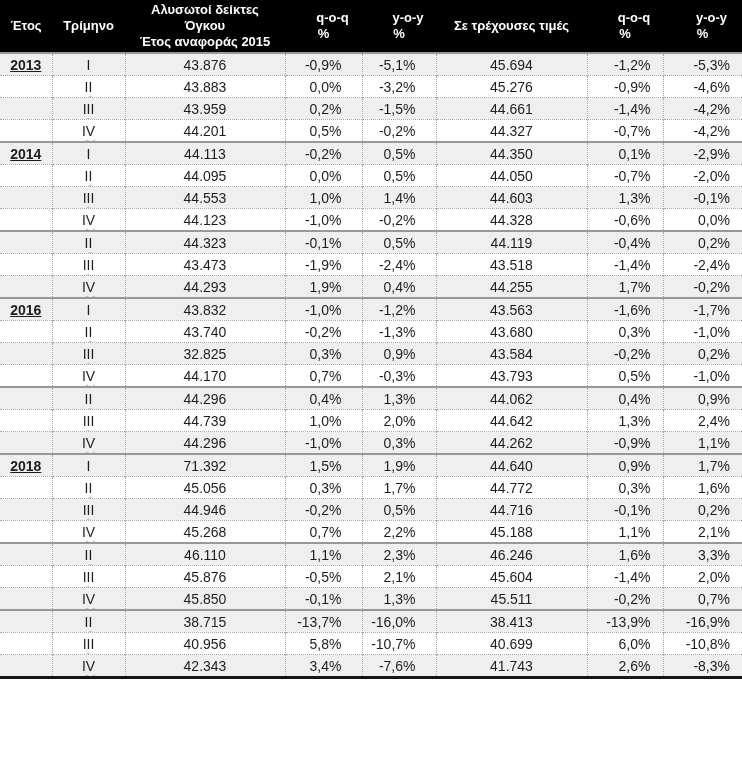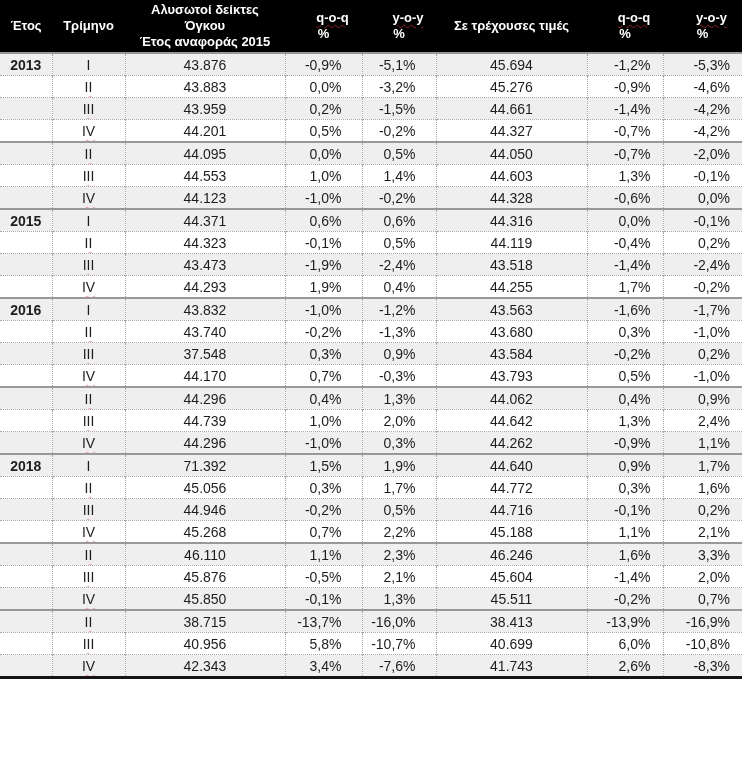--- a/index.html
+++ b/index.html
@@ -39,33 +39,32 @@
     height: 21px;
     padding: 0;
     font-size: 14px;
     color: #1d1d1d;
     text-align: center;
     vertical-align: middle;
     overflow: hidden;
     white-space: nowrap;
   }
   td + td { border-left: 1px dotted #a8a8a8; }
-  td.year-cell { font-weight: bold; }
+  td.year-cell { font-weight: bold; text-decoration: underline; }
   td.pct-mid { text-align: right; padding-right: 20px; }
   td.pct-right { text-align: right; padding-right: 12px; }
   
   .squiggle-body {
     text-decoration: underline;
     text-decoration-style: wavy;
     text-decoration-color: #e59a98;
     text-decoration-thickness: 1px;
     text-underline-offset: 3px;
   }
   .squiggle-head {
-    text-decoration: underline;
     text-decoration-style: wavy;
     text-decoration-color: #8b2020;
     text-decoration-thickness: 1px;
     text-underline-offset: 2px;
     margin-left: 18px;
   }
 </style>
 </head>
 <body>
 
@@ -152,20 +151,30 @@
         <td><span>44.201</span></td>
         <td class="pct-mid"><span>0,5%</span></td>
         <td class="pct-mid"><span>-0,2%</span></td>
         <td><span>44.327</span></td>
         <td class="pct-right"><span>-0,7%</span></td>
         <td class="pct-right"><span>-4,2%</span></td>
       </tr>
     </tbody>
     <tbody class="year-group">
       <tr>
+        <td class="year-cell"><span>2014</span></td>
+        <td><span class="squiggle-body">I</span></td>
+        <td><span>44.113</span></td>
+        <td class="pct-mid"><span>-0,2%</span></td>
+        <td class="pct-mid"><span>0,5%</span></td>
+        <td><span>44.350</span></td>
+        <td class="pct-right"><span>0,1%</span></td>
+        <td class="pct-right"><span>-2,9%</span></td>
+      </tr>
+      <tr>
         <td class="year-cell"></td>
         <td><span class="squiggle-body">II</span></td>
         <td><span>44.095</span></td>
         <td class="pct-mid"><span>0,0%</span></td>
         <td class="pct-mid"><span>0,5%</span></td>
         <td><span>44.050</span></td>
         <td class="pct-right"><span>-0,7%</span></td>
         <td class="pct-right"><span>-2,0%</span></td>
       </tr>
       <tr>
@@ -183,30 +192,20 @@
         <td><span class="squiggle-body">IV</span></td>
         <td><span>44.123</span></td>
         <td class="pct-mid"><span>-1,0%</span></td>
         <td class="pct-mid"><span>-0,2%</span></td>
         <td><span>44.328</span></td>
         <td class="pct-right"><span>-0,6%</span></td>
         <td class="pct-right"><span>0,0%</span></td>
       </tr>
     </tbody>
     <tbody class="year-group">
-      <tr>
-        <td class="year-cell"><span>2015</span></td>
-        <td><span class="squiggle-body">I</span></td>
-        <td><span>44.371</span></td>
-        <td class="pct-mid"><span>0,6%</span></td>
-        <td class="pct-mid"><span>0,6%</span></td>
-        <td><span>44.316</span></td>
-        <td class="pct-right"><span>0,0%</span></td>
-        <td class="pct-right"><span>-0,1%</span></td>
-      </tr>
       <tr>
         <td class="year-cell"></td>
         <td><span class="squiggle-body">II</span></td>
         <td><span>44.323</span></td>
         <td class="pct-mid"><span>-0,1%</span></td>
         <td class="pct-mid"><span>0,5%</span></td>
         <td><span>44.119</span></td>
         <td class="pct-right"><span>-0,4%</span></td>
         <td class="pct-right"><span>0,2%</span></td>
       </tr>
@@ -248,21 +247,21 @@
         <td><span>43.740</span></td>
         <td class="pct-mid"><span>-0,2%</span></td>
         <td class="pct-mid"><span>-1,3%</span></td>
         <td><span>43.680</span></td>
         <td class="pct-right"><span>0,3%</span></td>
         <td class="pct-right"><span>-1,0%</span></td>
       </tr>
       <tr>
         <td class="year-cell"></td>
         <td><span class="squiggle-body">III</span></td>
-        <td><span>37.548</span></td>
+        <td><span>32.825</span></td>
         <td class="pct-mid"><span>0,3%</span></td>
         <td class="pct-mid"><span>0,9%</span></td>
         <td><span>43.584</span></td>
         <td class="pct-right"><span>-0,2%</span></td>
         <td class="pct-right"><span>0,2%</span></td>
       </tr>
       <tr>
         <td class="year-cell"></td>
         <td><span class="squiggle-body">IV</span></td>
         <td><span>44.170</span></td>

